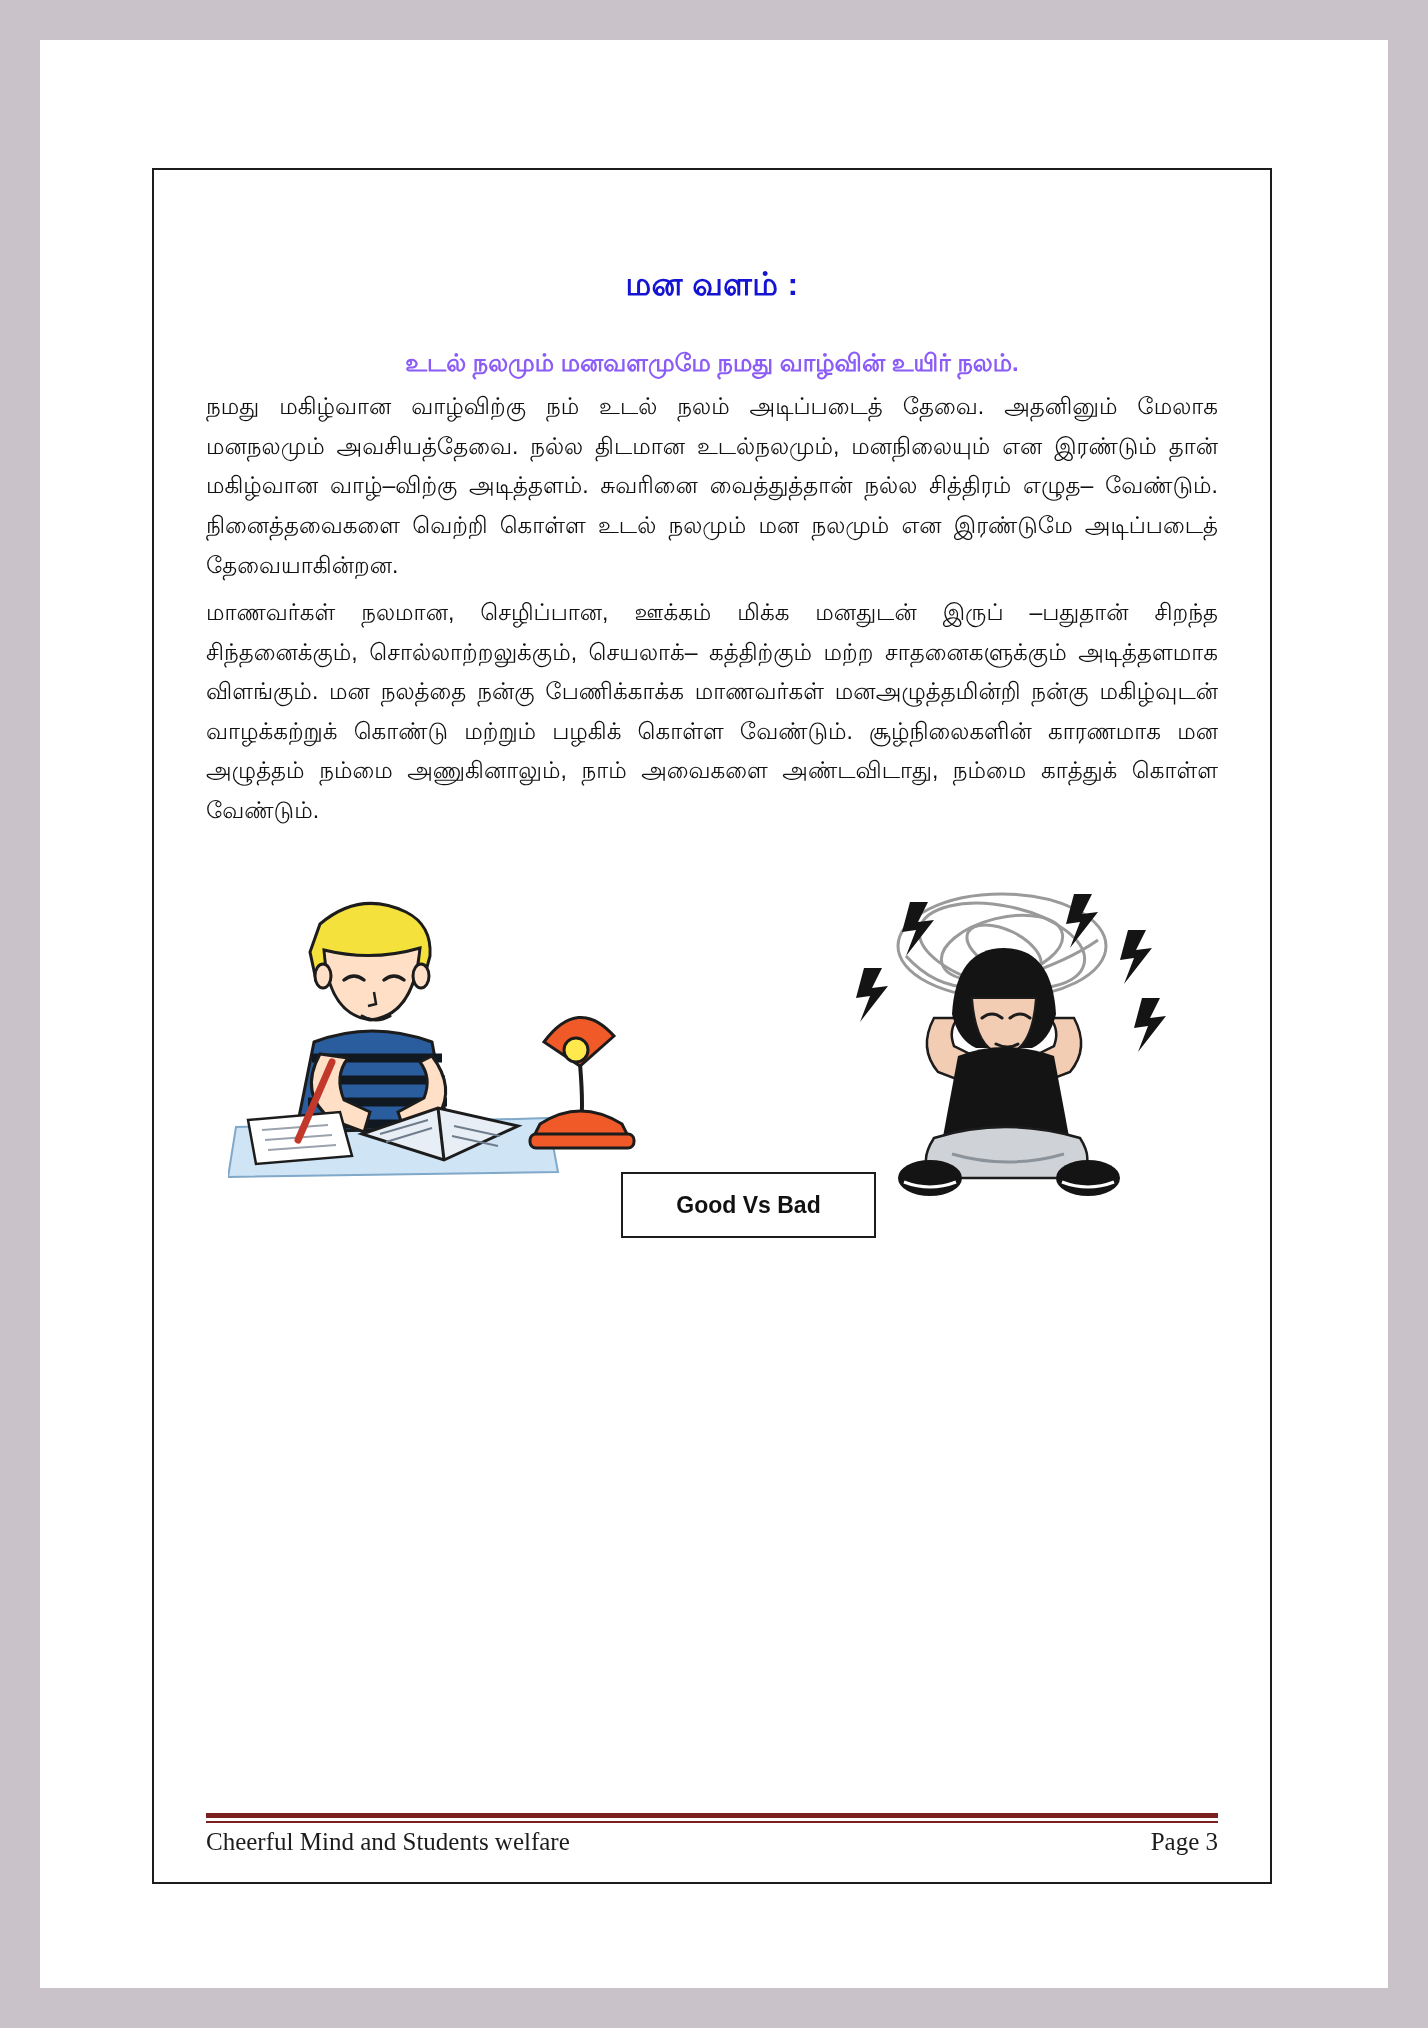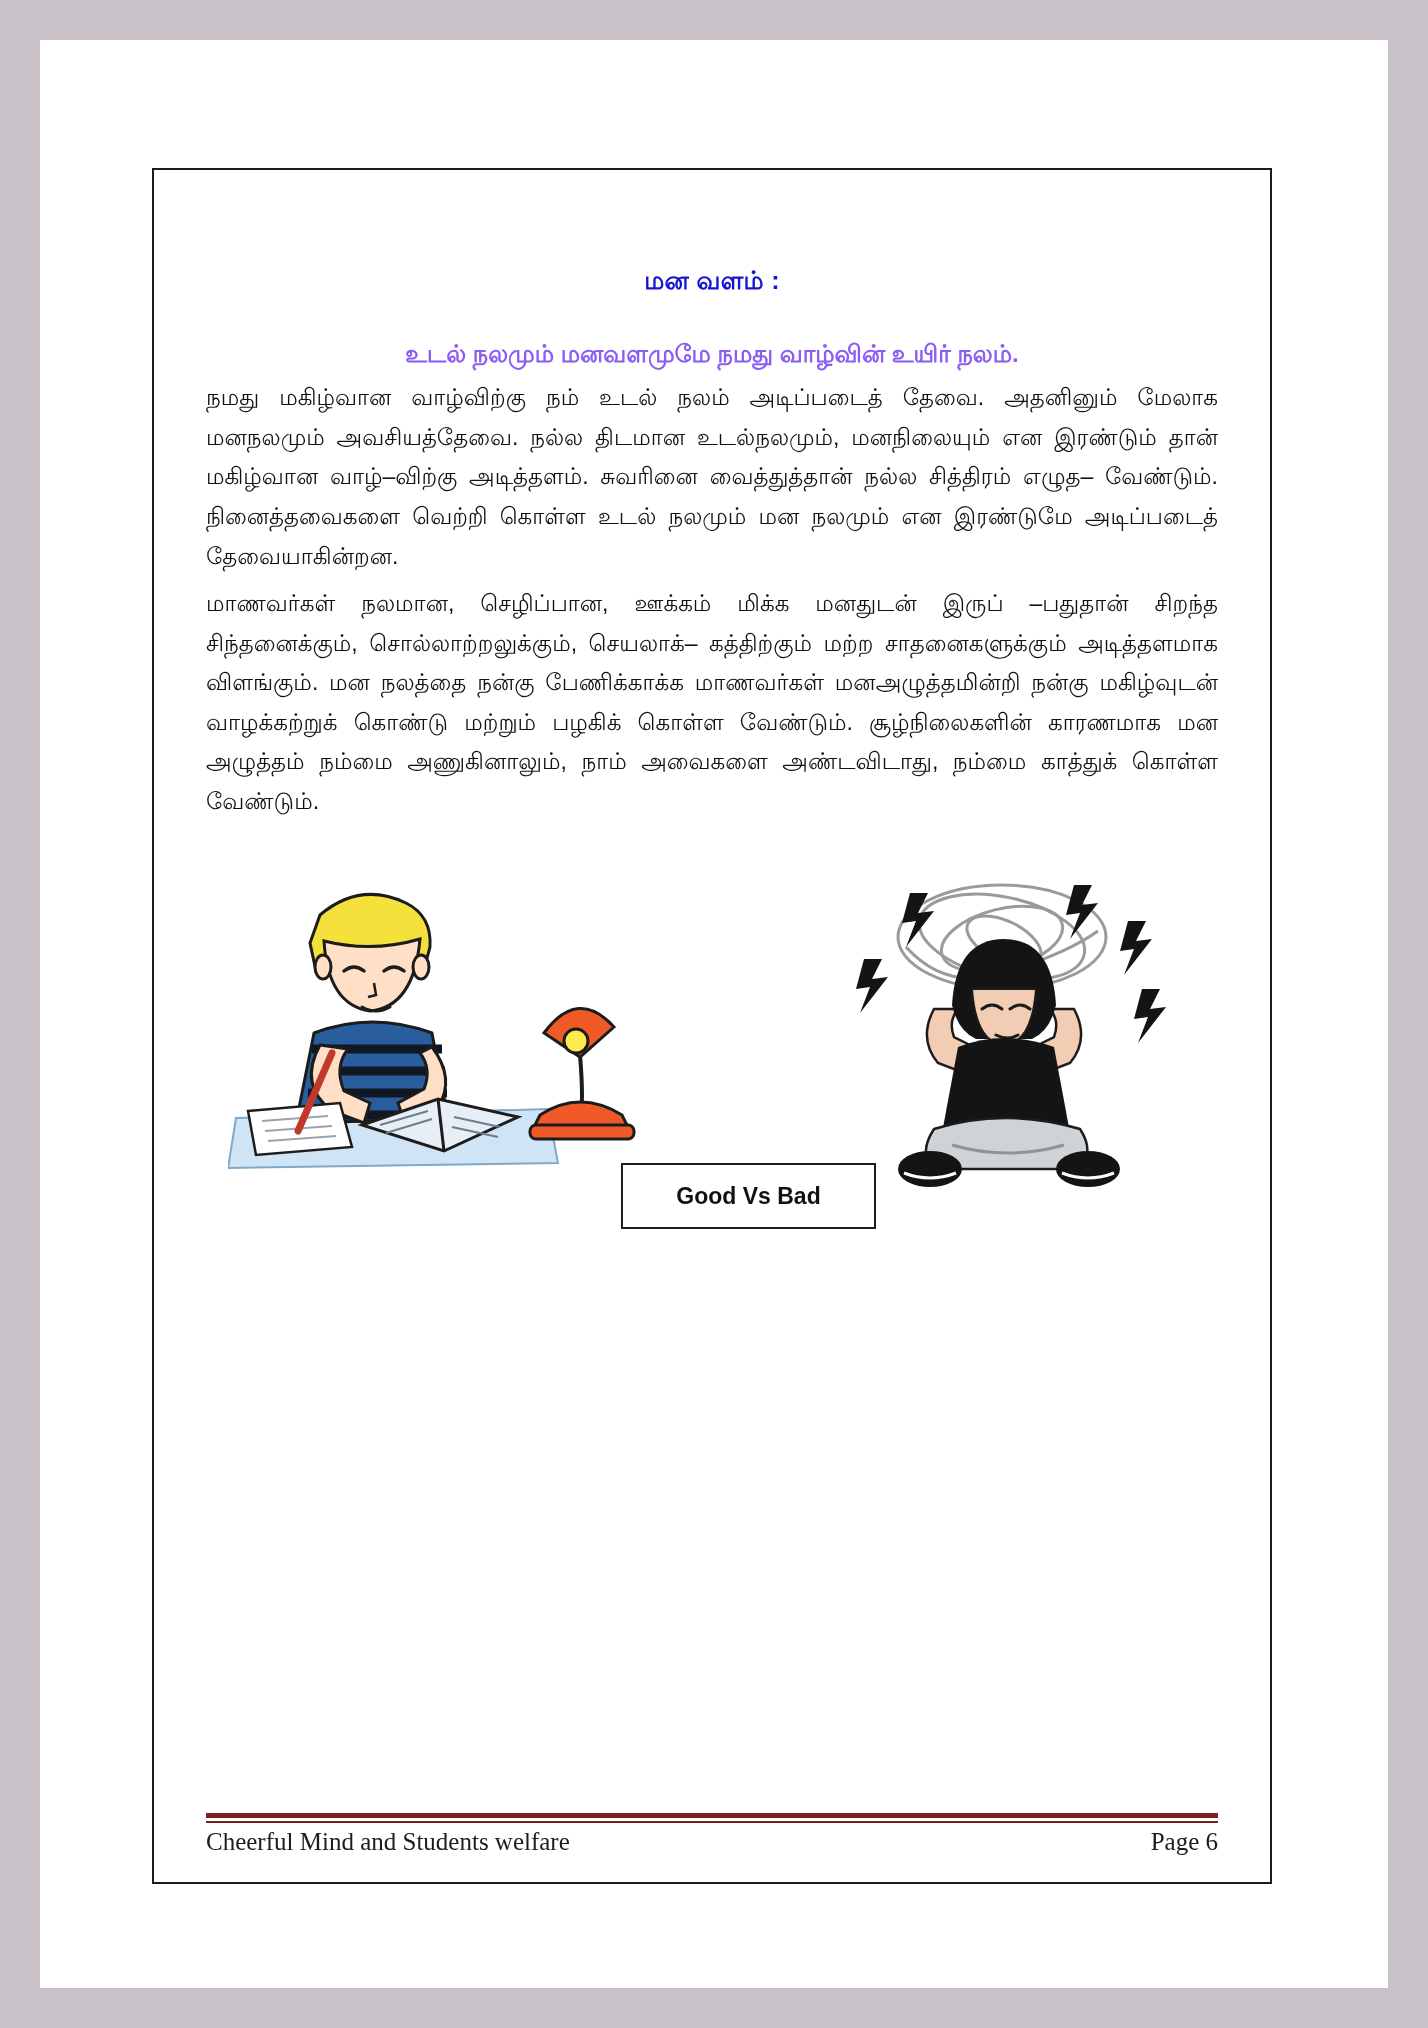--- a/index.html
+++ b/index.html
@@ -44,21 +44,21 @@
     font-size: 21px;
     color: #c0521a;
     letter-spacing: .2px;
     margin: 10px 0 0 0;
     font-family: "Liberation Sans", sans-serif;
   }
   .section-title {
     text-align: center;
     color: #1414d2;
     font-weight: bold;
-    font-size: 25px;
+    font-size: 32px;
     margin-top: 56px;
     letter-spacing: .3px;
   }
   .lead-red {
     color: #8b5cf6;
     font-weight: bold;
     font-size: 24px;
     margin-top: 40px;
     line-height: 1.35;
     text-align: center;
@@ -252,17 +252,17 @@
         <div class="caption-box">Good Vs Bad</div>
       </div>
 
     </div>
 
     <div class="footer-wrap">
       <div class="footer-rule-top"></div>
       <div class="footer-rule-bottom"></div>
       <div class="footer-text">
         <span>Cheerful Mind and Students welfare</span>
-        <span>Page 6</span>
+        <span>Page 3</span>
       </div>
     </div>
   </div>
 </div>
 
 </body></html>

